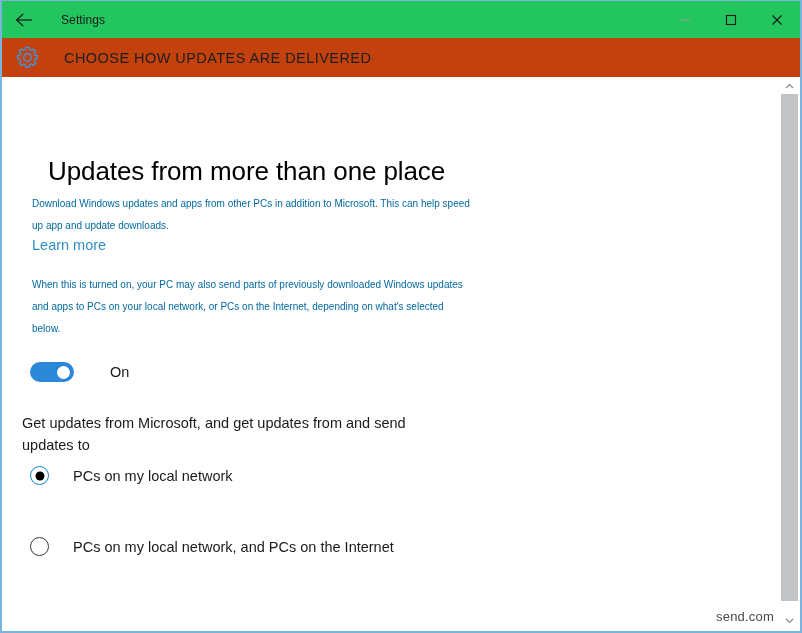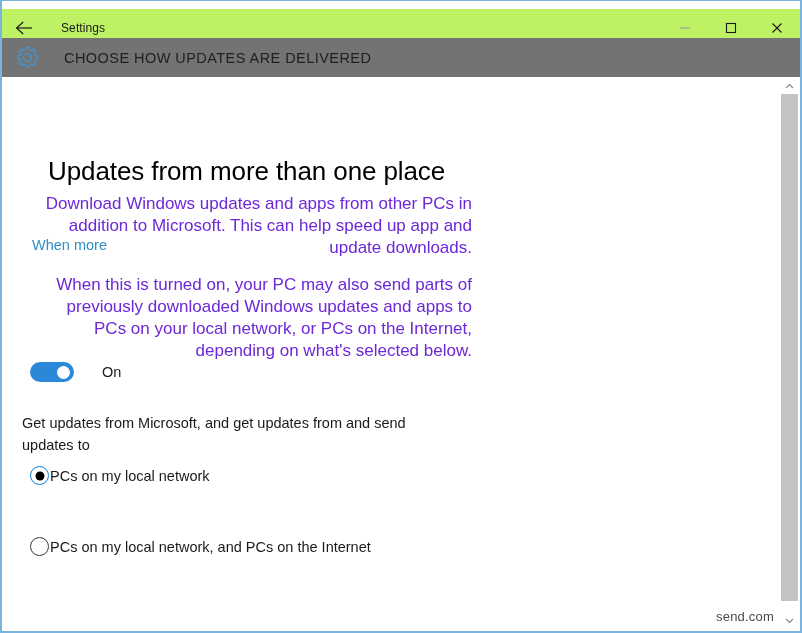--- a/index.html
+++ b/index.html
@@ -20,24 +20,24 @@
     border-left: 2px solid #7ab4de;
     border-right: 2px solid #7ab4de;
     border-top: 1px solid #7ab4de;
     border-bottom: 2px solid #7ab4de;
     overflow: hidden;
   }
 
   
   #titlebar {
     position: absolute;
-    left: 0; top: 8px;
+    left: 0; top: 0;
     width: 100%;
     height: 37px;
-    background: #bef264;
+    background: #22c55e;
     display: flex;
     align-items: center;
   }
   #back-button {
     width: 46px;
     height: 37px;
     display: flex;
     align-items: center;
     justify-content: center;
     cursor: default;
@@ -64,21 +64,21 @@
     justify-content: center;
     cursor: default;
   }
 
   
   #header-band {
     position: absolute;
     left: 0; top: 37px;
     width: 100%;
     height: 39px;
-    background: #737373;
+    background: #c2410c;
     display: flex;
     align-items: center;
   }
   #gear-icon-wrap {
     width: 46px;
     display: flex;
     align-items: center;
     justify-content: center;
     margin-left: 2px;
   }
@@ -113,25 +113,24 @@
     top: 63px;
     font-size: 26px;
     font-weight: 400;
     color: #000000;
     letter-spacing: -0.1px;
     white-space: nowrap;
   }
   .para {
     position: absolute;
     left: 28px;
-    font-size: 17px;
+    font-size: 10px;
     line-height: 22px;
-    color: #6d28d9;
+    color: #0369a1;
     width: 440px;
-    text-align: right;
   }
   #para-1 { top: 116px; }
   #para-2 { top: 197px; }
   #learn-more {
     position: absolute;
     left: 28px;
     top: 160px;
     font-size: 14.5px;
     color: #2f8fc4;
     text-decoration: none;
@@ -160,21 +159,21 @@
     width: 13px;
     height: 13px;
     border-radius: 50%;
     background: #ffffff;
     top: 3.5px;
     right: 4px;
   }
   #toggle-label {
     font-size: 14.5px;
     color: #1a1a1a;
-    margin-left: 28px;
+    margin-left: 36px;
   }
 
   
   #radio-intro {
     position: absolute;
     left: 18px;
     top: 335px;
     width: 430px;
     font-size: 14.5px;
     line-height: 22px;
@@ -208,21 +207,21 @@
     width: 9px;
     height: 9px;
     border-radius: 50%;
     background: #000000;
     left: 50%; top: 50%;
     transform: translate(-50%, -50%);
   }
   .radio-label {
     font-size: 14.5px;
     color: #1a1a1a;
-    margin-left: 1px;
+    margin-left: 24px;
     white-space: nowrap;
   }
 
   
   #arrow-annotation {
     position: absolute;
     left: 0; top: 0;
     width: 100%;
     height: 100%;
     pointer-events: none;
@@ -313,21 +312,21 @@
     <div id="page-title">CHOOSE HOW UPDATES ARE DELIVERED</div>
   </div>
 
   <div id="content-area">
     <div id="content-inner">
 
       <h1 id="section-heading">Updates from more than one place</h1>
 
       <div class="para" id="para-1">Download Windows updates and apps from other PCs in addition to Microsoft. This can help speed up app and update downloads.</div>
 
-      <a id="learn-more" href="#">When more</a>
+      <a id="learn-more" href="#">Learn more</a>
 
       <div class="para" id="para-2">When this is turned on, your PC may also send parts of previously downloaded Windows updates and apps to PCs on your local network, or PCs on the Internet, depending on what's selected below.</div>
 
       <div id="toggle-row">
         <div id="toggle-switch">
           <div id="toggle-knob"></div>
         </div>
         <div id="toggle-label">On</div>
       </div>
 

